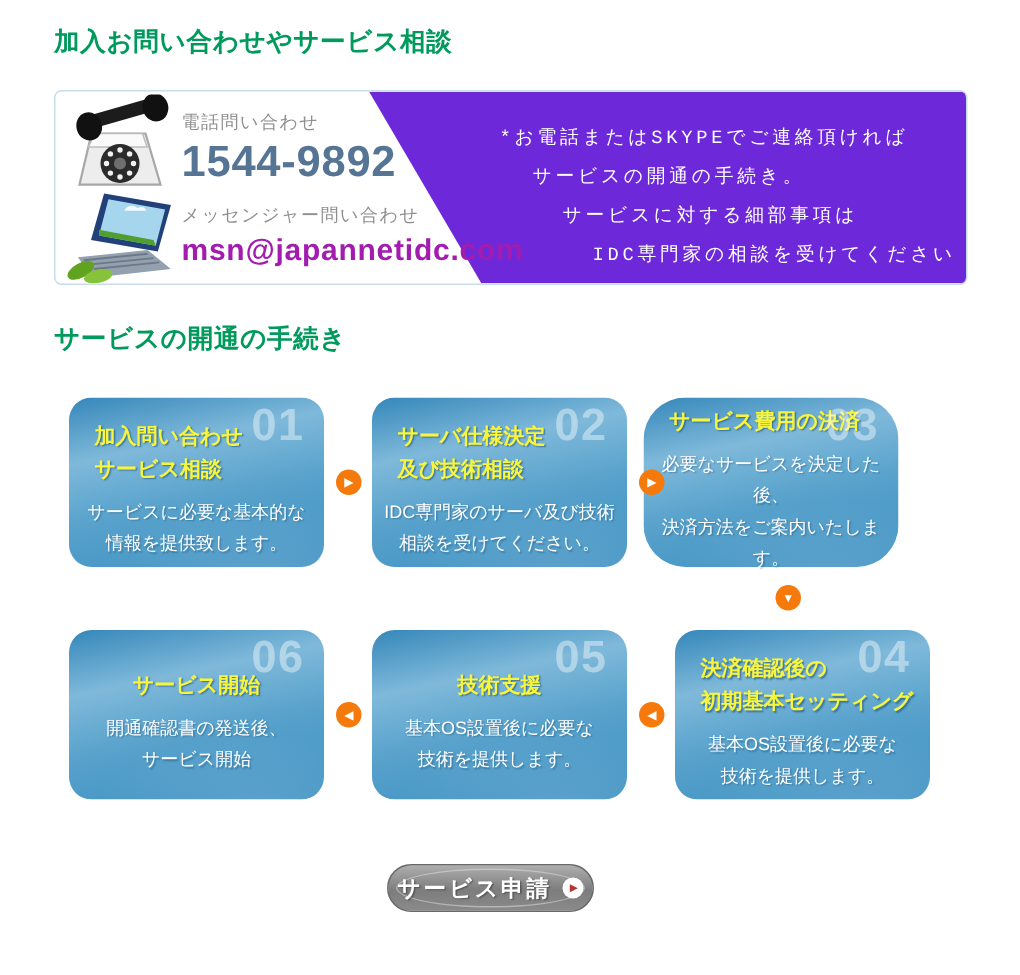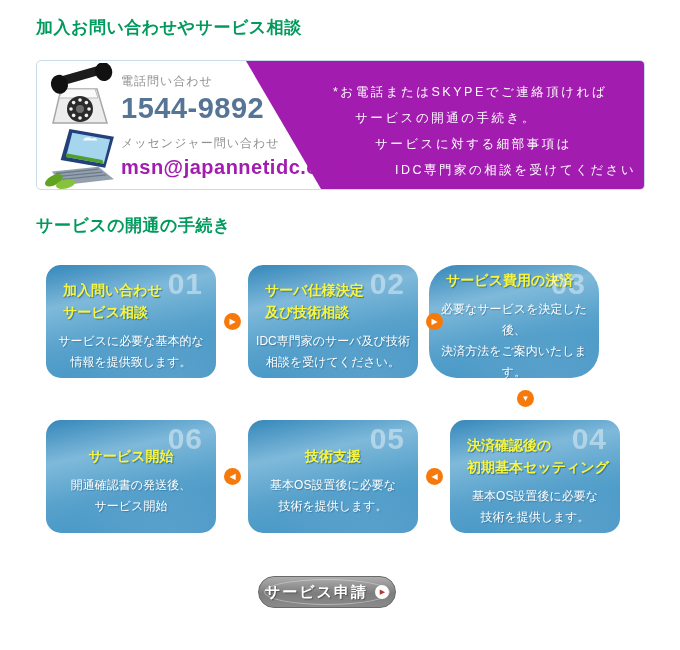--- a/index.html
+++ b/index.html
@@ -8,22 +8,22 @@
 
   
   .heading{position:absolute;left:36px;margin:0;font-size:17px;font-weight:bold;
            color:#009a5c;letter-spacing:.5px;}
   .h-contact{top:16px;}
   .h-process{top:214px;}
 
   
   .banner{position:absolute;left:36px;top:60px;width:607px;height:128px;
           background:#fff;border:1px solid #c9dcea;border-radius:5px;overflow:hidden;}
-  .blue-panel{position:absolute;inset:0;background:#a21caf;
-              clip-path:polygon(209px 0,100% 0,100% 100%,284px 100%);}
+  .blue-panel{position:absolute;inset:0;background:#6d28d9;
+              clip-path:polygon(209px 0,100% 0,100% 100%,284px 100%);font-family:Liberation Mono, monospace;}
   .notice{position:absolute;left:296px;top:18px;}
   .notice-line{color:#fff;font-size:12.5px;letter-spacing:2.5px;line-height:26px;white-space:nowrap;}
   .nl1{padding-left:22px;}
   .nl2{padding-left:42px;}
   .nl3{padding-left:62px;}
 
   .phone-icon{position:absolute;left:8px;top:2px;width:72px;height:66px;}
   .laptop-icon{position:absolute;left:2px;top:66px;width:84px;height:62px;}
   .contact-label{font-size:12px;color:#8f8f8f;letter-spacing:1px;}
   .phone-text{position:absolute;left:84px;top:12px;}

